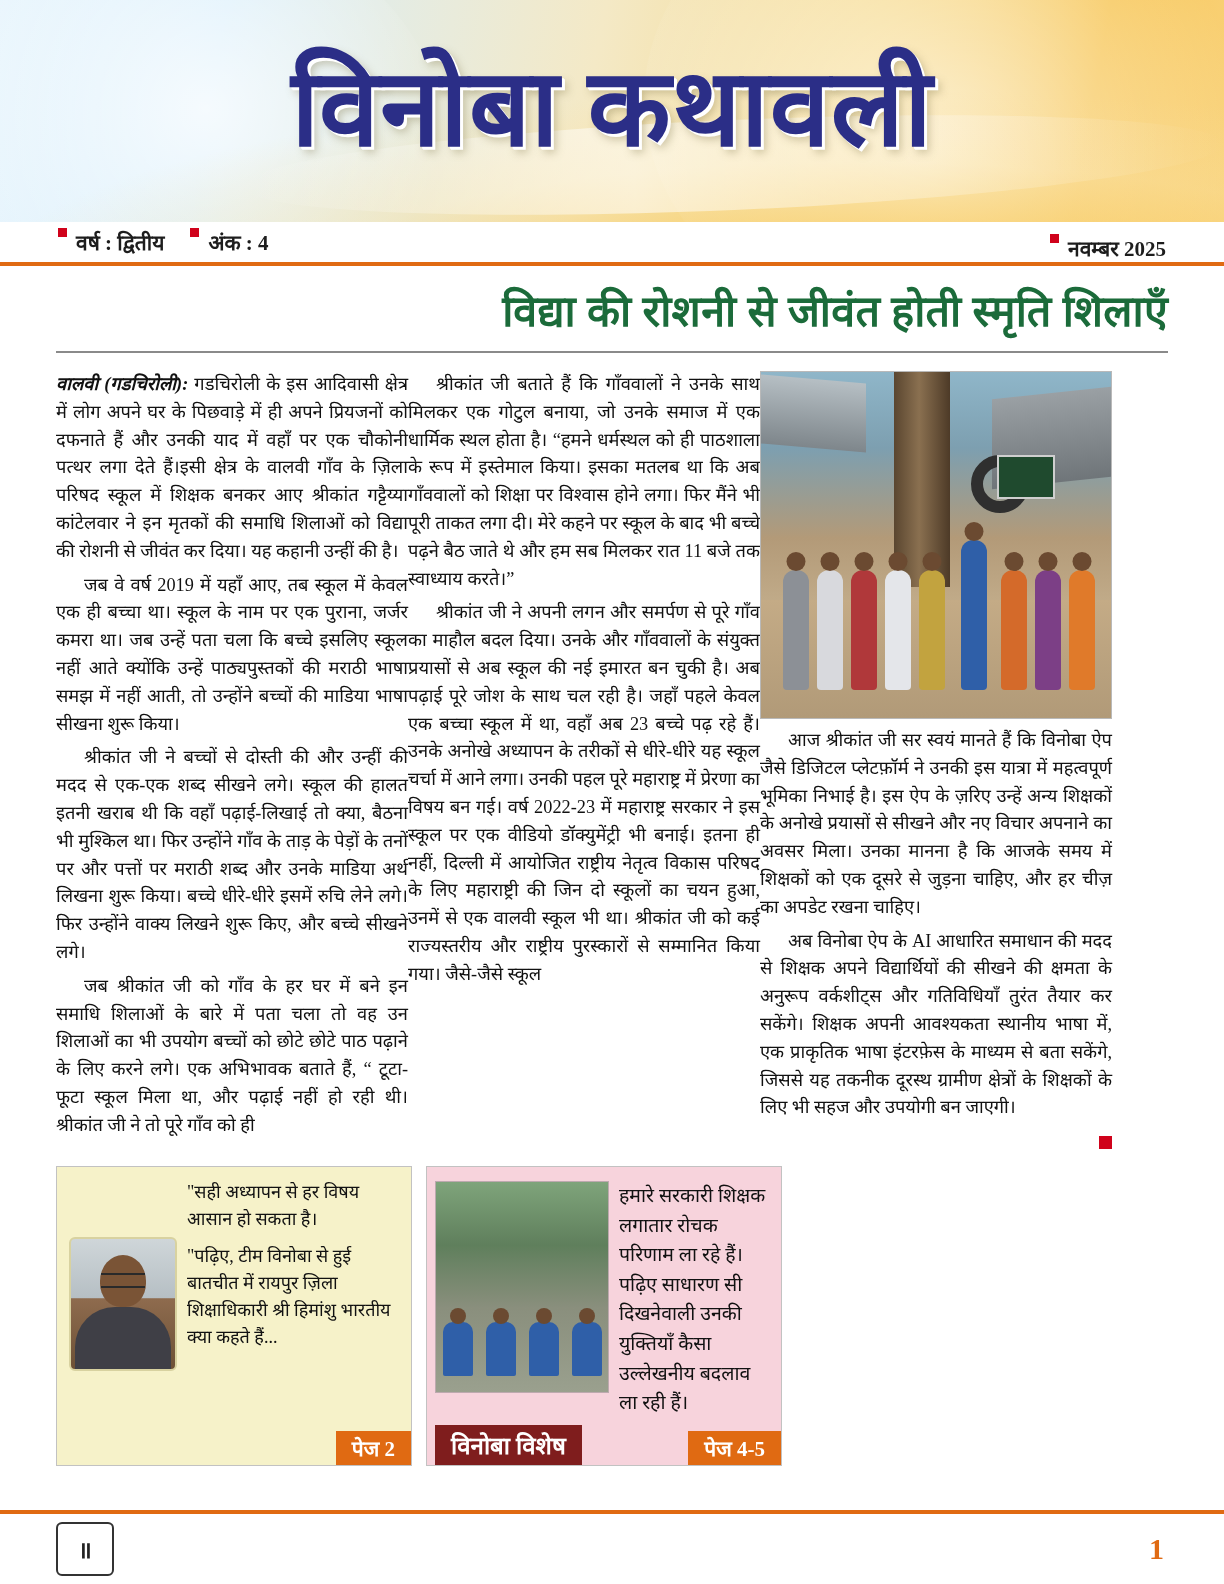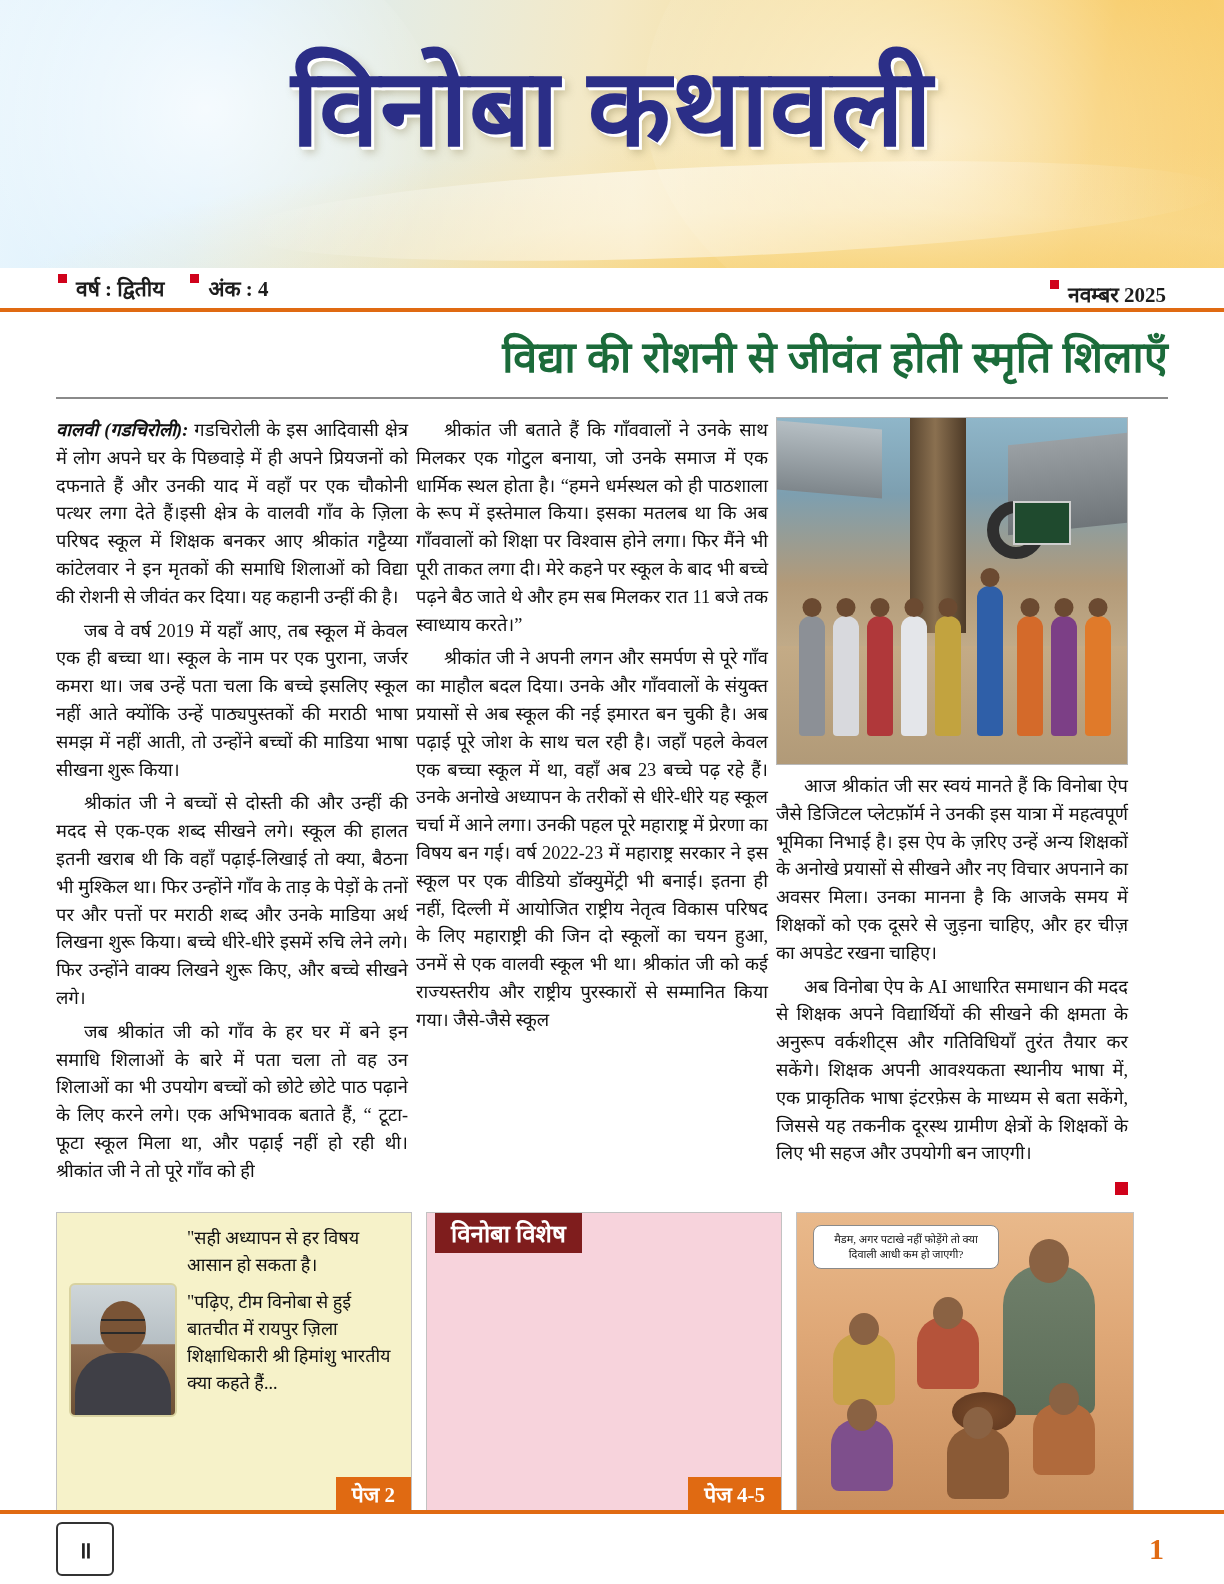--- a/index.html
+++ b/index.html
@@ -17,21 +17,21 @@
   .page {
     position: relative;
     width: 1224px;
     height: 1584px;
     background: #ffffff;
   }
 
   
   .masthead {
     position: relative;
-    height: 268px;
+    height: 222px;
     background: linear-gradient(100deg, #eaf6fd 0%, #d8eefb 18%, #f4e9c6 48%, #f6d98a 70%, #f7c75a 88%, #f9d27a 100%);
     overflow: hidden;
   }
   .mast-swirl-1 {
     position: absolute;
     right: -120px; top: -160px;
     width: 700px; height: 520px;
     border-radius: 50%;
     background: radial-gradient(circle at 40% 60%, rgba(255,255,255,0.65), rgba(255,255,255,0) 62%);
   }
@@ -114,21 +114,21 @@
     letter-spacing: 0.3px;
     padding-bottom: 12px;
     border-bottom: 2px solid #8a8a8a;
   }
 
   
   .article {
     display: flex;
     padding: 10px 56px 0 56px;
     box-sizing: border-box;
-    gap: 8px;
+    gap: 0;
   }
   .col {
     width: 352px;
     font-family: "Liberation Serif", serif;
     font-size: 18.3px;
     line-height: 1.52;
     color: #111;
     text-align: justify;
   }
   .col p { margin: 0 0 6px 0; text-indent: 28px; }
@@ -482,48 +482,37 @@
         <span class="body"></span>
       </div>
       <div class="teaser-1-text">
         <p>"सही अध्यापन से हर विषय आसान हो सकता है।</p>
         <p>"पढ़िए, टीम विनोबा से हुई बातचीत में रायपुर ज़िला शिक्षाधिकारी श्री हिमांशु भारतीय क्या कहते हैं...</p>
       </div>
       <div class="page-tag">पेज 2</div>
     </div>
 
     <div class="teaser teaser-2">
+      <div class="t2-top">
+        <div class="t2-photo">
+          <div class="kidrow">
+            <span class="kid"></span>
+            <span class="kid"></span>
+            <span class="kid"></span>
+            <span class="kid"></span>
+          </div>
+        </div>
+        <div class="t2-text">हमारे सरकारी शिक्षक लगातार रोचक परिणाम ला रहे हैं। पढ़िए साधारण सी दिखनेवाली उनकी युक्तियाँ कैसा उल्लेखनीय बदलाव ला रही हैं।</div>
+      </div>
       <div class="t2-bottom">
         <div class="vinoba-special">विनोबा विशेष</div>
         <div class="page-tag">पेज 4-5</div>
       </div>
     </div>
 
-    <div class="teaser teaser-3">
-      <div class="t3-bubble">मैडम, अगर पटाखे नहीं फोड़ेंगे तो क्या दिवाली आधी कम हो जाएगी?</div>
-      <div class="t3-teacher">
-          <span class="head"></span>
-        </div>
-      <div class="t3-circle"></div>
-      <div class="t3-kid" style="left:36px; top:120px; background:#c9a24a;">
-          <span class="head"></span>
-        </div>
-      <div class="t3-kid" style="left:120px; top:104px; background:#b5533a;">
-          <span class="head"></span>
-        </div>
-      <div class="t3-kid" style="left:34px; top:206px; background:#7e4f8c;">
-          <span class="head"></span>
-        </div>
-      <div class="t3-kid" style="left:150px; top:214px; background:#8a5a36;">
-          <span class="head"></span>
-        </div>
-      <div class="t3-kid" style="left:236px; top:190px; background:#b06a3c;">
-          <span class="head"></span>
-        </div>
-    </div>
 
   </div>
 
   <div class="footer">
     <div class="logo-box">॥</div>
     <div class="footer-spacer"></div>
     <div class="page-num">1</div>
   </div>
 
 </div>

